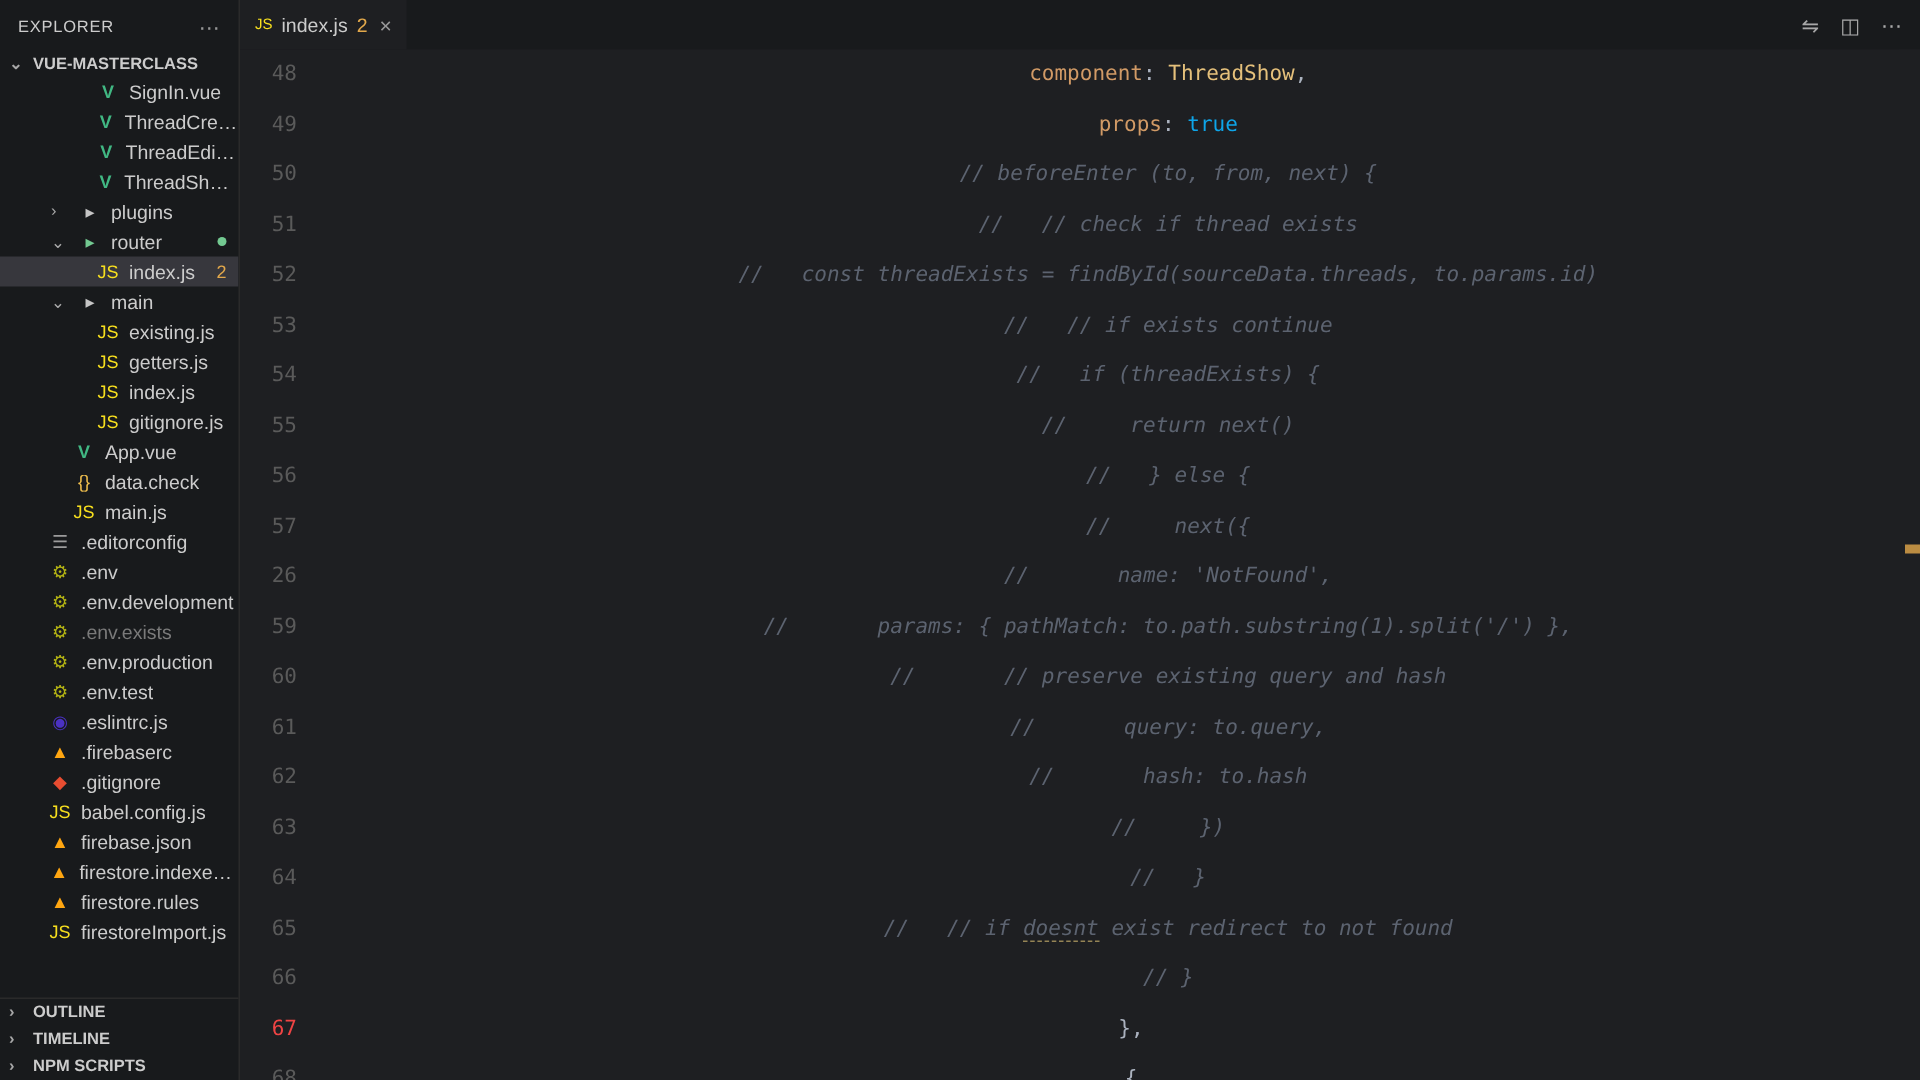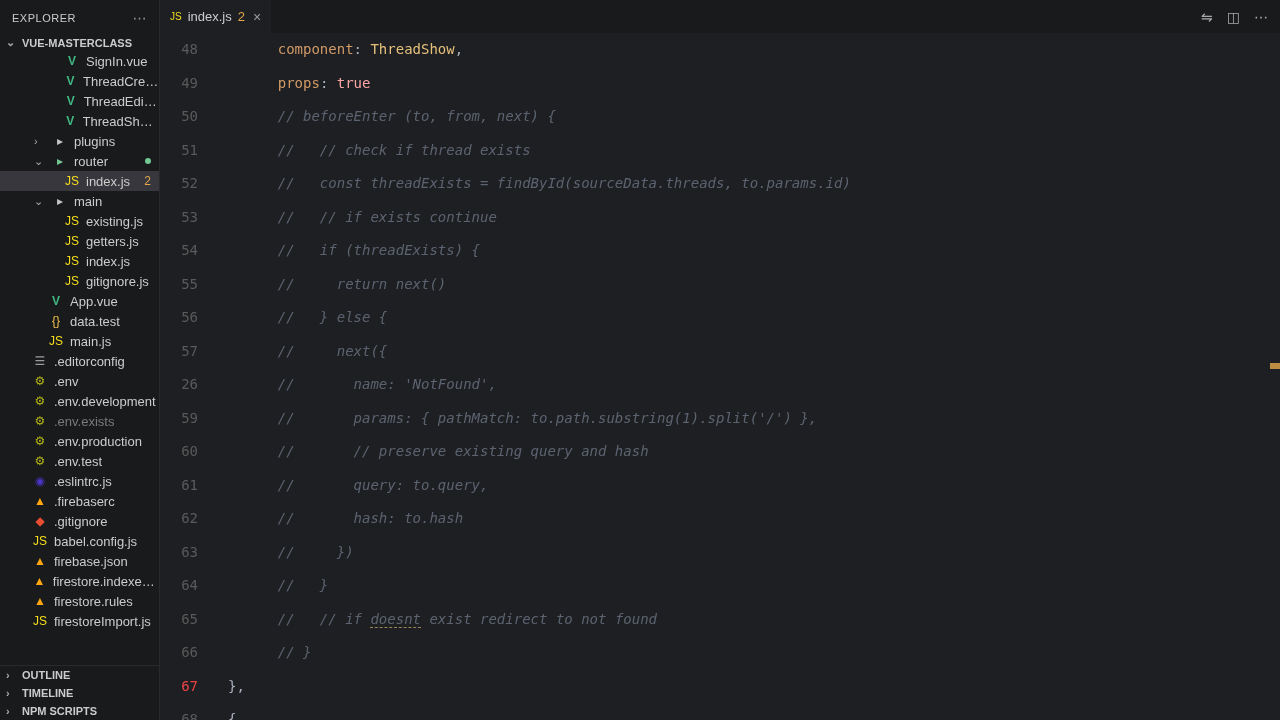--- a/index.html
+++ b/index.html
@@ -123,25 +123,25 @@
   background: #1e1f22;
 }
 .gutter .ln { height: 33.5px; }
 .gutter .ln.current { color: #ef4444; }
 .code {
   flex: 1;
   white-space: pre;
   color: #cccccc;
   position: relative;
 }
-.codeline { height: 33.5px; padding-left: 24px; }
+.codeline { height: 33.5px; padding-left: 24px; text-align: center; }
 .comment { color: #5c6370; font-style: italic; }
 .prop { color: #d19a66; }
 .ident { color: #e5c07b; }
-.bool { color: #fca5a5; }
+.bool { color: #0ea5e9; }
 .punct { color: #abb2bf; }
 .squiggle { border-bottom: 1px dashed rgba(228,200,120,0.6); }
 
 .minimap {
   position: absolute;
   right: 0;
   top: 33px;
   bottom: 0;
   width: 14px;
   background: #1e1f22;
@@ -215,21 +215,21 @@
       <div class="tree-item" style="padding-left: 64px;">
         <span class="icon icon-js">JS</span>
         <span class="tree-label">gitignore.js</span>
       </div>
       <div class="tree-item" style="padding-left: 48px;">
         <span class="icon icon-vue">V</span>
         <span class="tree-label">App.vue</span>
       </div>
       <div class="tree-item" style="padding-left: 48px;">
         <span class="icon icon-json">{}</span>
-        <span class="tree-label">data.test</span>
+        <span class="tree-label">data.check</span>
       </div>
       <div class="tree-item" style="padding-left: 48px;">
         <span class="icon icon-js">JS</span>
         <span class="tree-label">main.js</span>
       </div>
       <div class="tree-item" style="padding-left: 32px;">
         <span class="icon icon-edc">☰</span>
         <span class="tree-label">.editorconfig</span>
       </div>
       <div class="tree-item" style="padding-left: 32px;">

